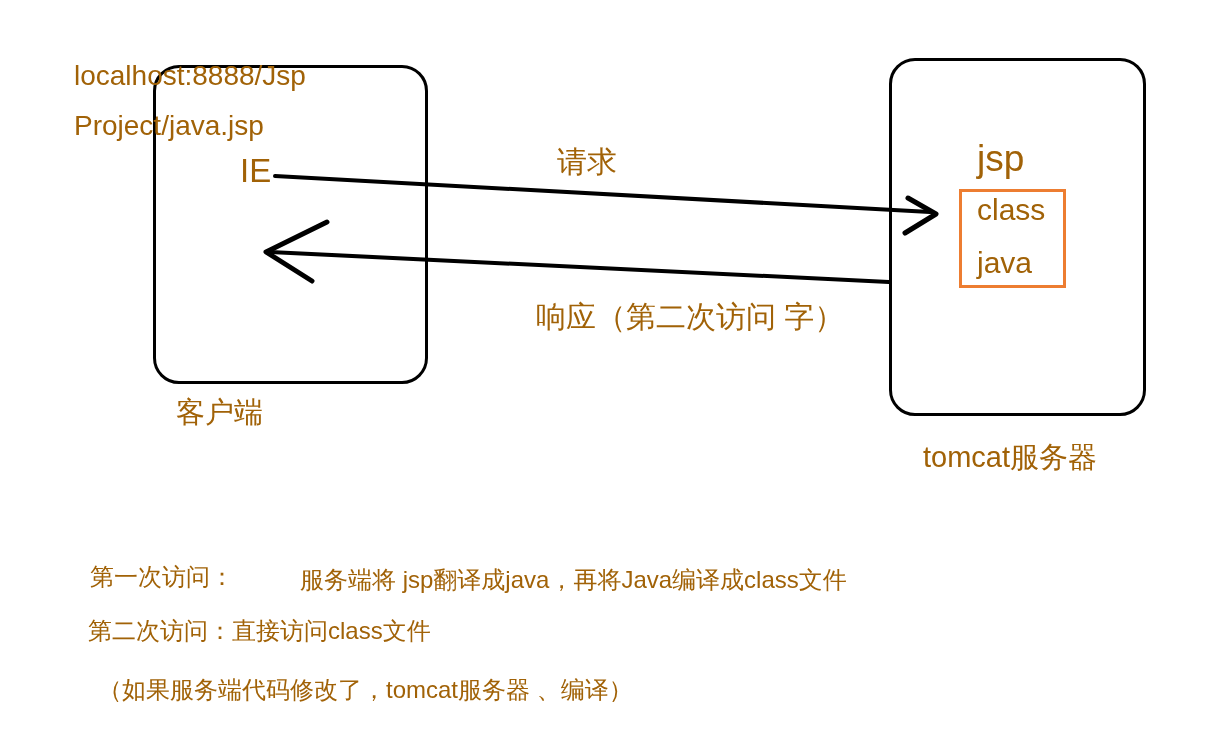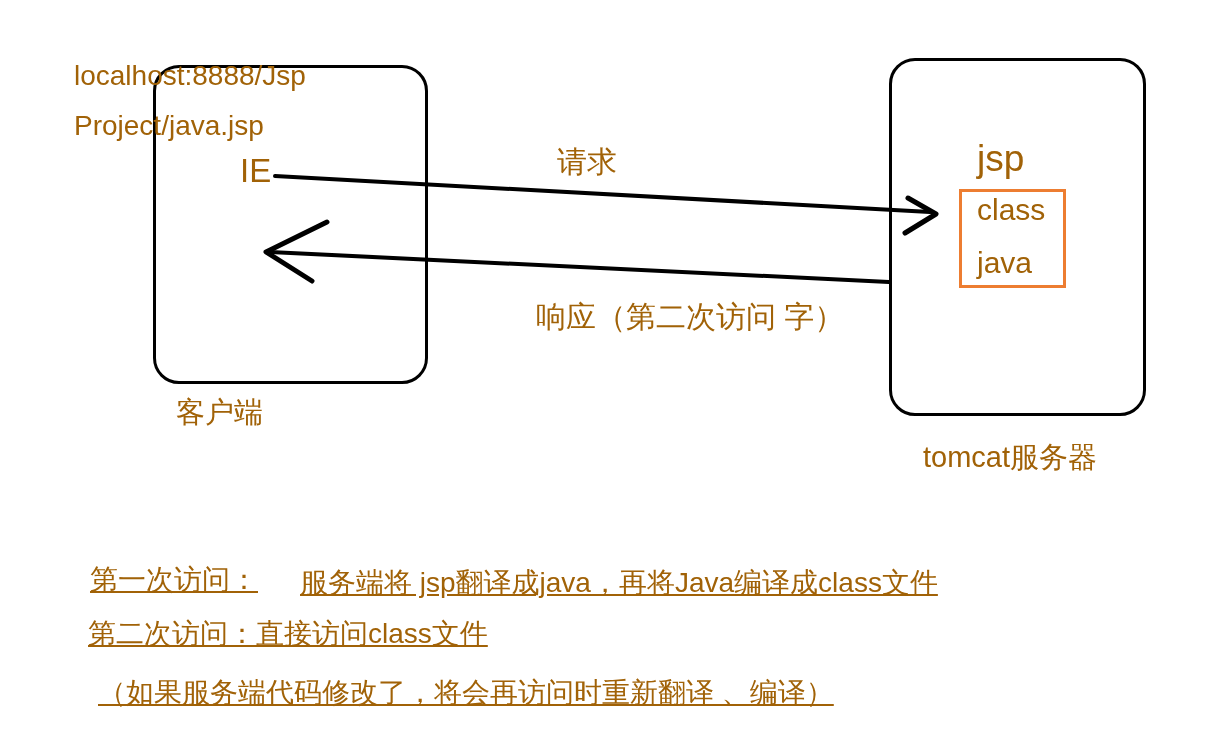--- a/index.html
+++ b/index.html
@@ -106,22 +106,21 @@
     font-size: 30px;
     text-align: center;
   }
   #response-label {
     left: 524px;
     top: 299px;
     font-size: 30px;
   }
 
   .note-line {
-    font-size: 28px;
-    text-decoration: underline;
+    font-size: 24px;
   }
   #note-line-1-label { left: 78px; top: 563px; }
   #note-line-1-body  { left: 288px; top: 566px; }
   #note-line-2       { left: 76px; top: 617px; }
   #note-line-3       { left: 86px; top: 676px; }
 
   
   #arrow-layer {
     position: absolute;
     left: 0;
@@ -164,15 +163,15 @@
   <div class="txt" id="server-text-java">class</div>
   <div class="txt" id="server-text-class">java</div>
   <div class="txt" id="server-caption">tomcat服务器</div>
 
   <div class="txt" id="request-label">请求</div>
   <div class="txt" id="response-label">响应（第二次访问 字）</div>
 
   <div class="txt note-line" id="note-line-1-label">第一次访问：</div>
   <div class="txt note-line" id="note-line-2">第二次访问：直接访问class文件</div>
   <div class="txt note-line" id="note-line-1-body">服务端将 jsp翻译成java，再将Java编译成class文件</div>
-  <div class="txt note-line" id="note-line-3">（如果服务端代码修改了，将会再访问时重新翻译 、编译）</div>
+  <div class="txt note-line" id="note-line-3">（如果服务端代码修改了，tomcat服务器 、编译）</div>
 
 </div>
 
 </body></html>

